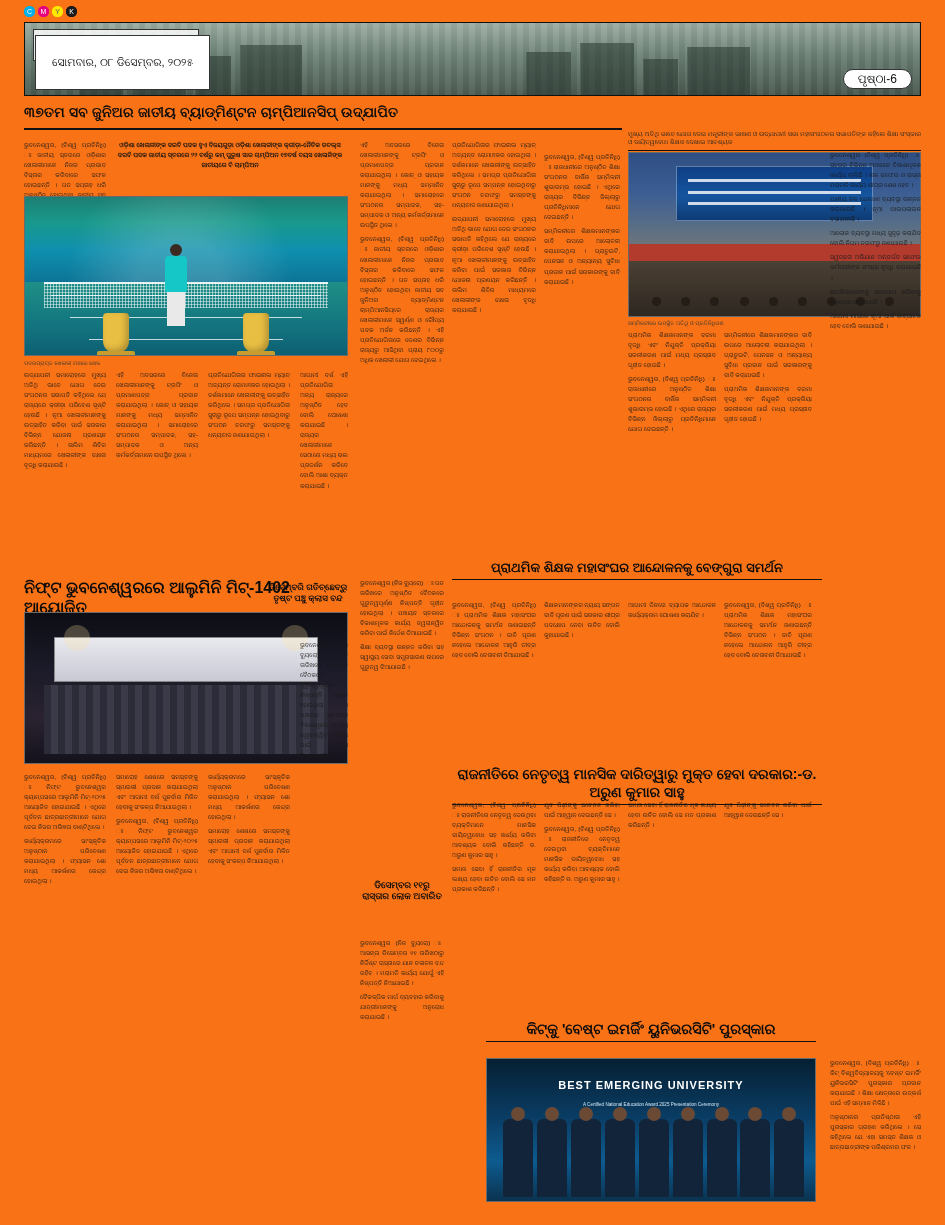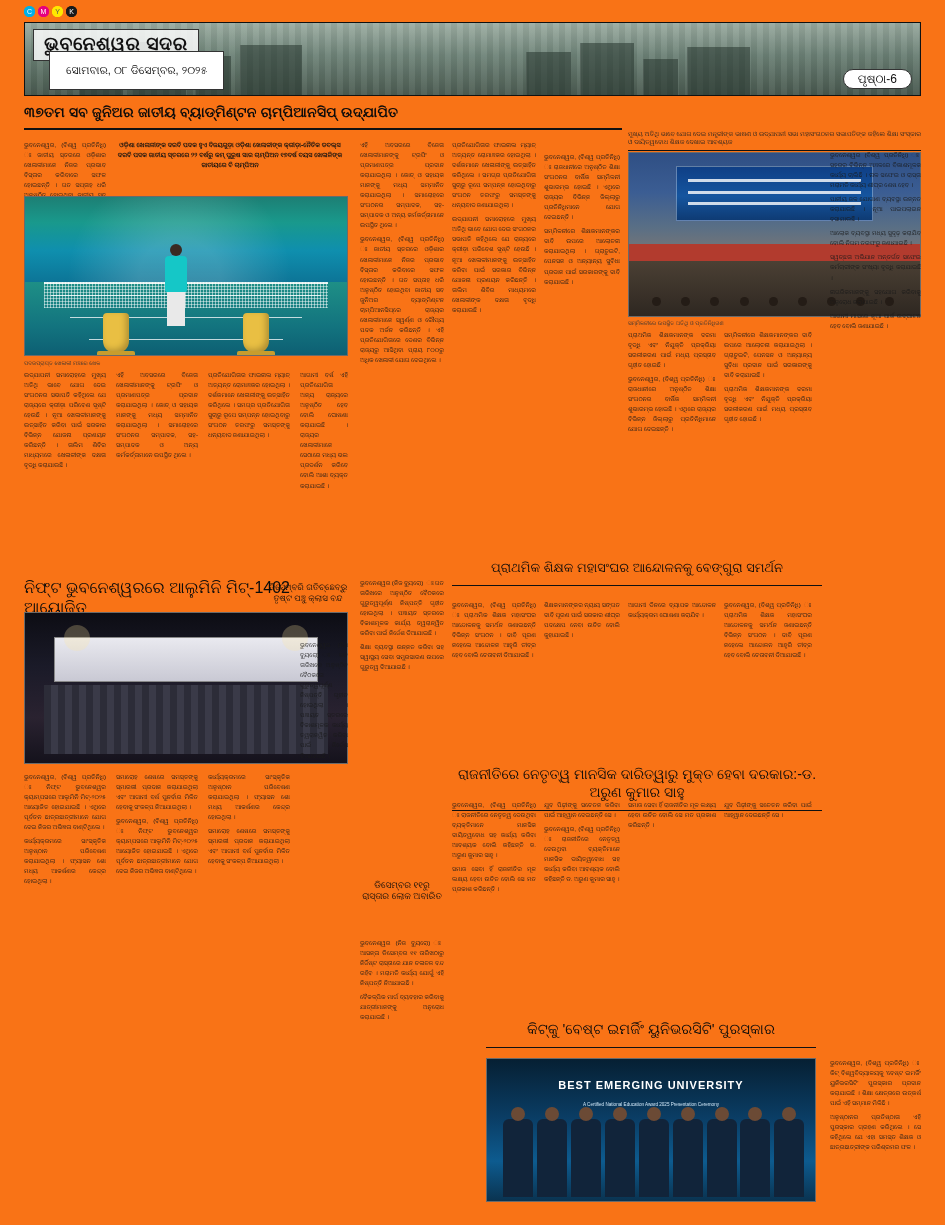--- a/index.html
+++ b/index.html
@@ -69,24 +69,24 @@
     padding: 3px 10px 5px;
     background: rgba(255,255,255,.82);
     border: 1px solid #333;
     font-size: 19px;
     font-weight: bold;
     color: #111;
     letter-spacing: .5px;
   }
   .mh-date {
     position: absolute;
-    bottom: 5px; left: 24px;
+    bottom: 5px; left: 10px;
     background: #ffffff;
     border: 1px solid #333;
-    padding: 12px 16px;
+    padding: 20px 16px;
     font-size: 11px;
     color: #111;
     white-space: nowrap;
   }
   .mh-title {
     position: absolute;
     top: 50%; left: 50%;
     transform: translate(-50%,-50%);
     font-size: 36px;
     font-weight: bold;
@@ -166,25 +166,25 @@
     font-weight: bold;
     line-height: 1.55;
     text-align: center;
     color: #111;
     margin-bottom: 4px;
   }
 
   
   .sec-head {
     position: absolute;
-    font-weight: normal;
+    font-weight: bold;
     color: #0b0b0b;
     line-height: 1.25;
     border-bottom: 1.5px solid #111;
-    padding-bottom: 9px;
+    padding-bottom: 3px;
   }
 
   
   .photo {
     position: absolute;
     overflow: hidden;
     border: 1px solid #6a6a6a;
   }
   .cap {
     position: absolute;

